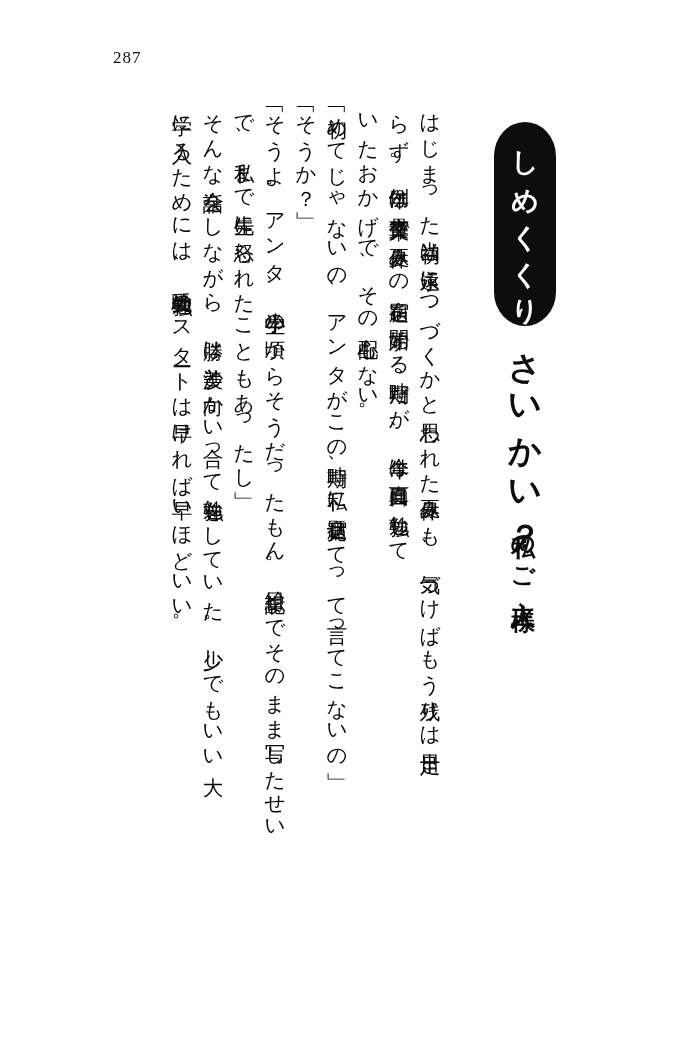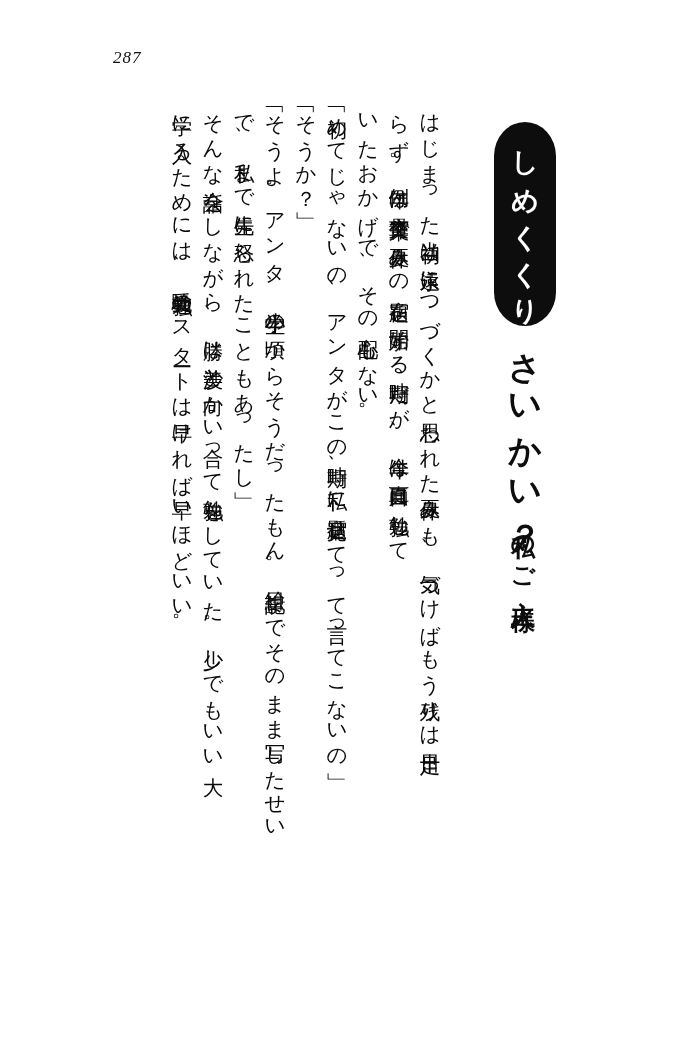--- a/index.html
+++ b/index.html
@@ -16,21 +16,20 @@
     color: #000000;
   }
 
   
   .page-number {
     position: absolute;
     left: 113px;
     top: 48px;
     font-family: "Liberation Serif", serif;
     font-size: 17px;
-    font-style: italic;
     letter-spacing: 1px;
     color: #111111;
   }
 
   
   .chapter-banner {
     position: absolute;
     left: 494px;
     top: 122px;
     width: 62px;

